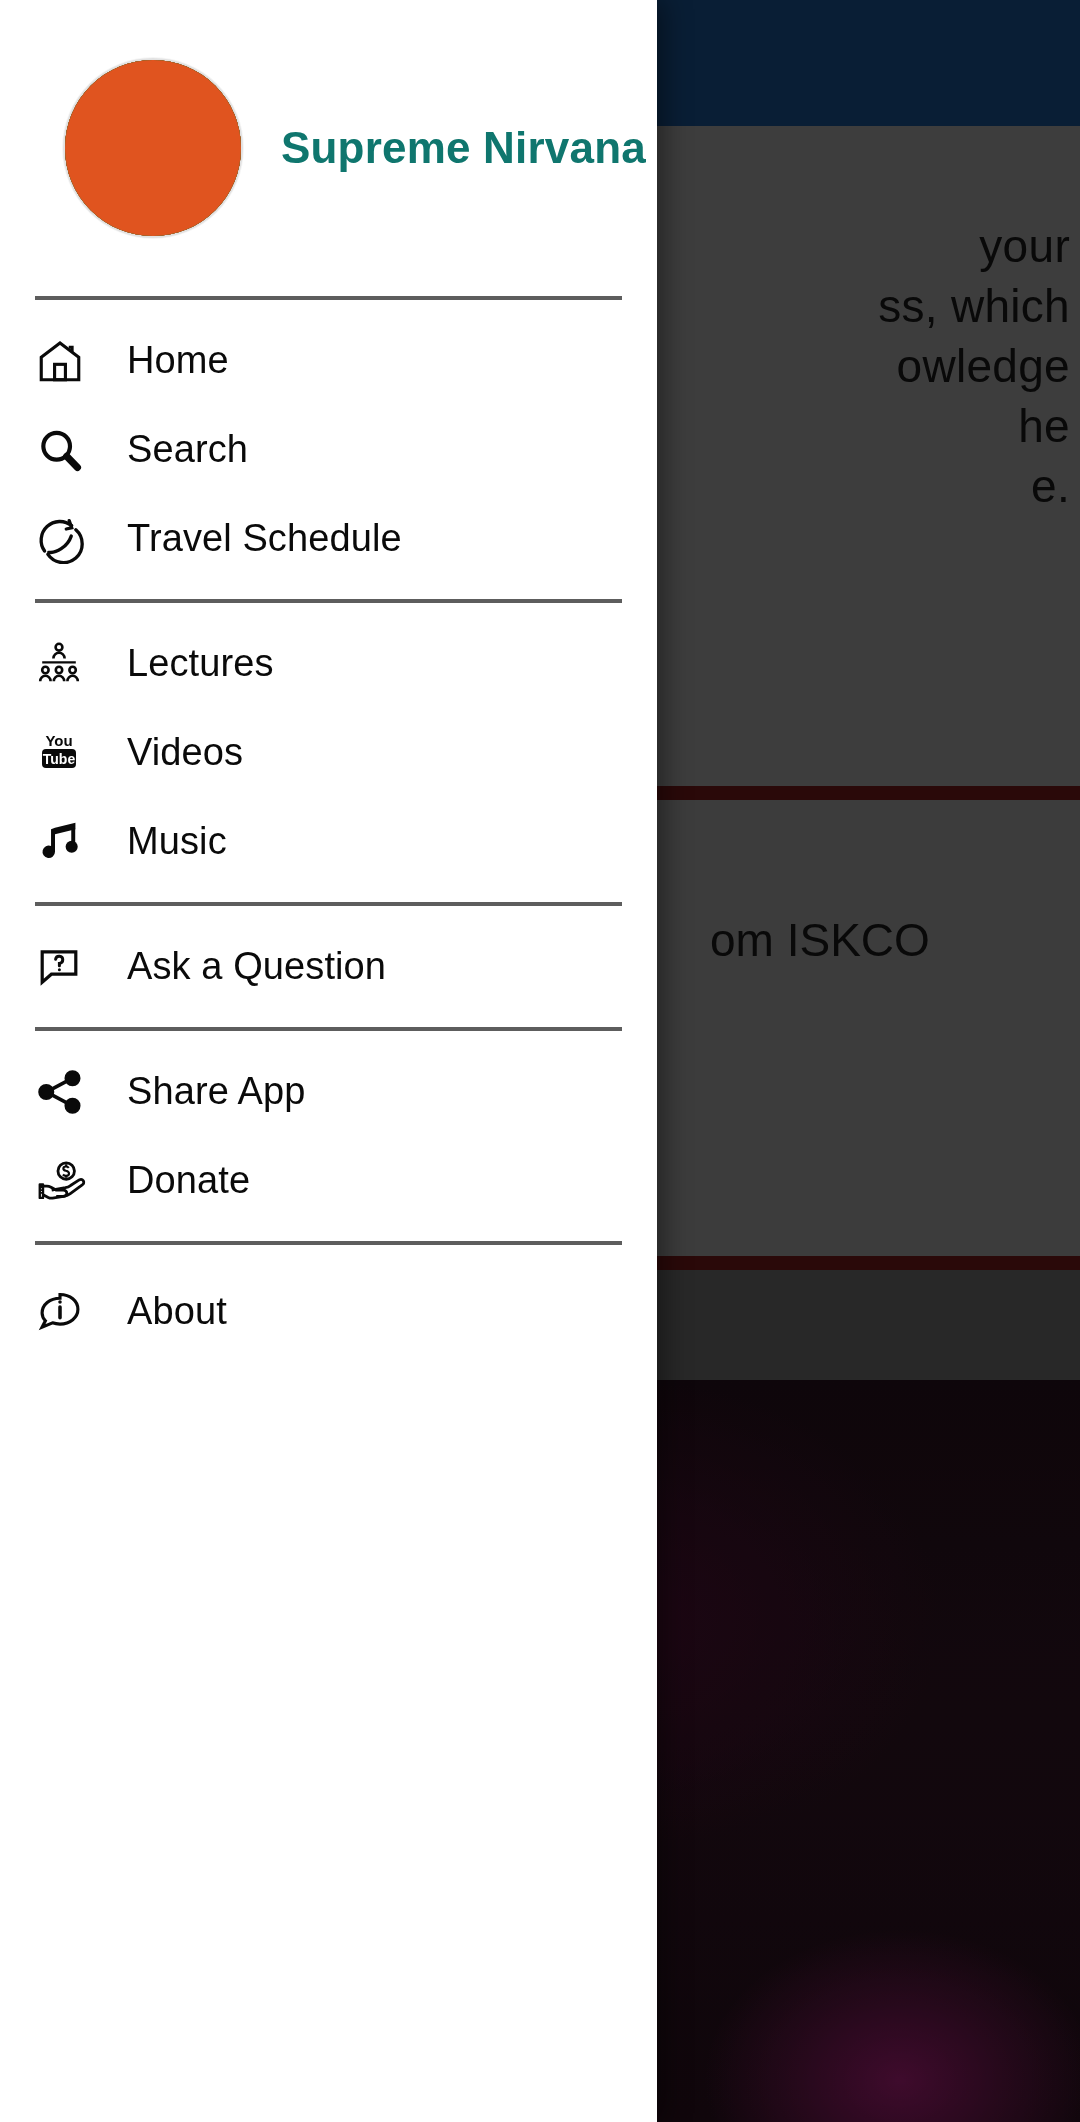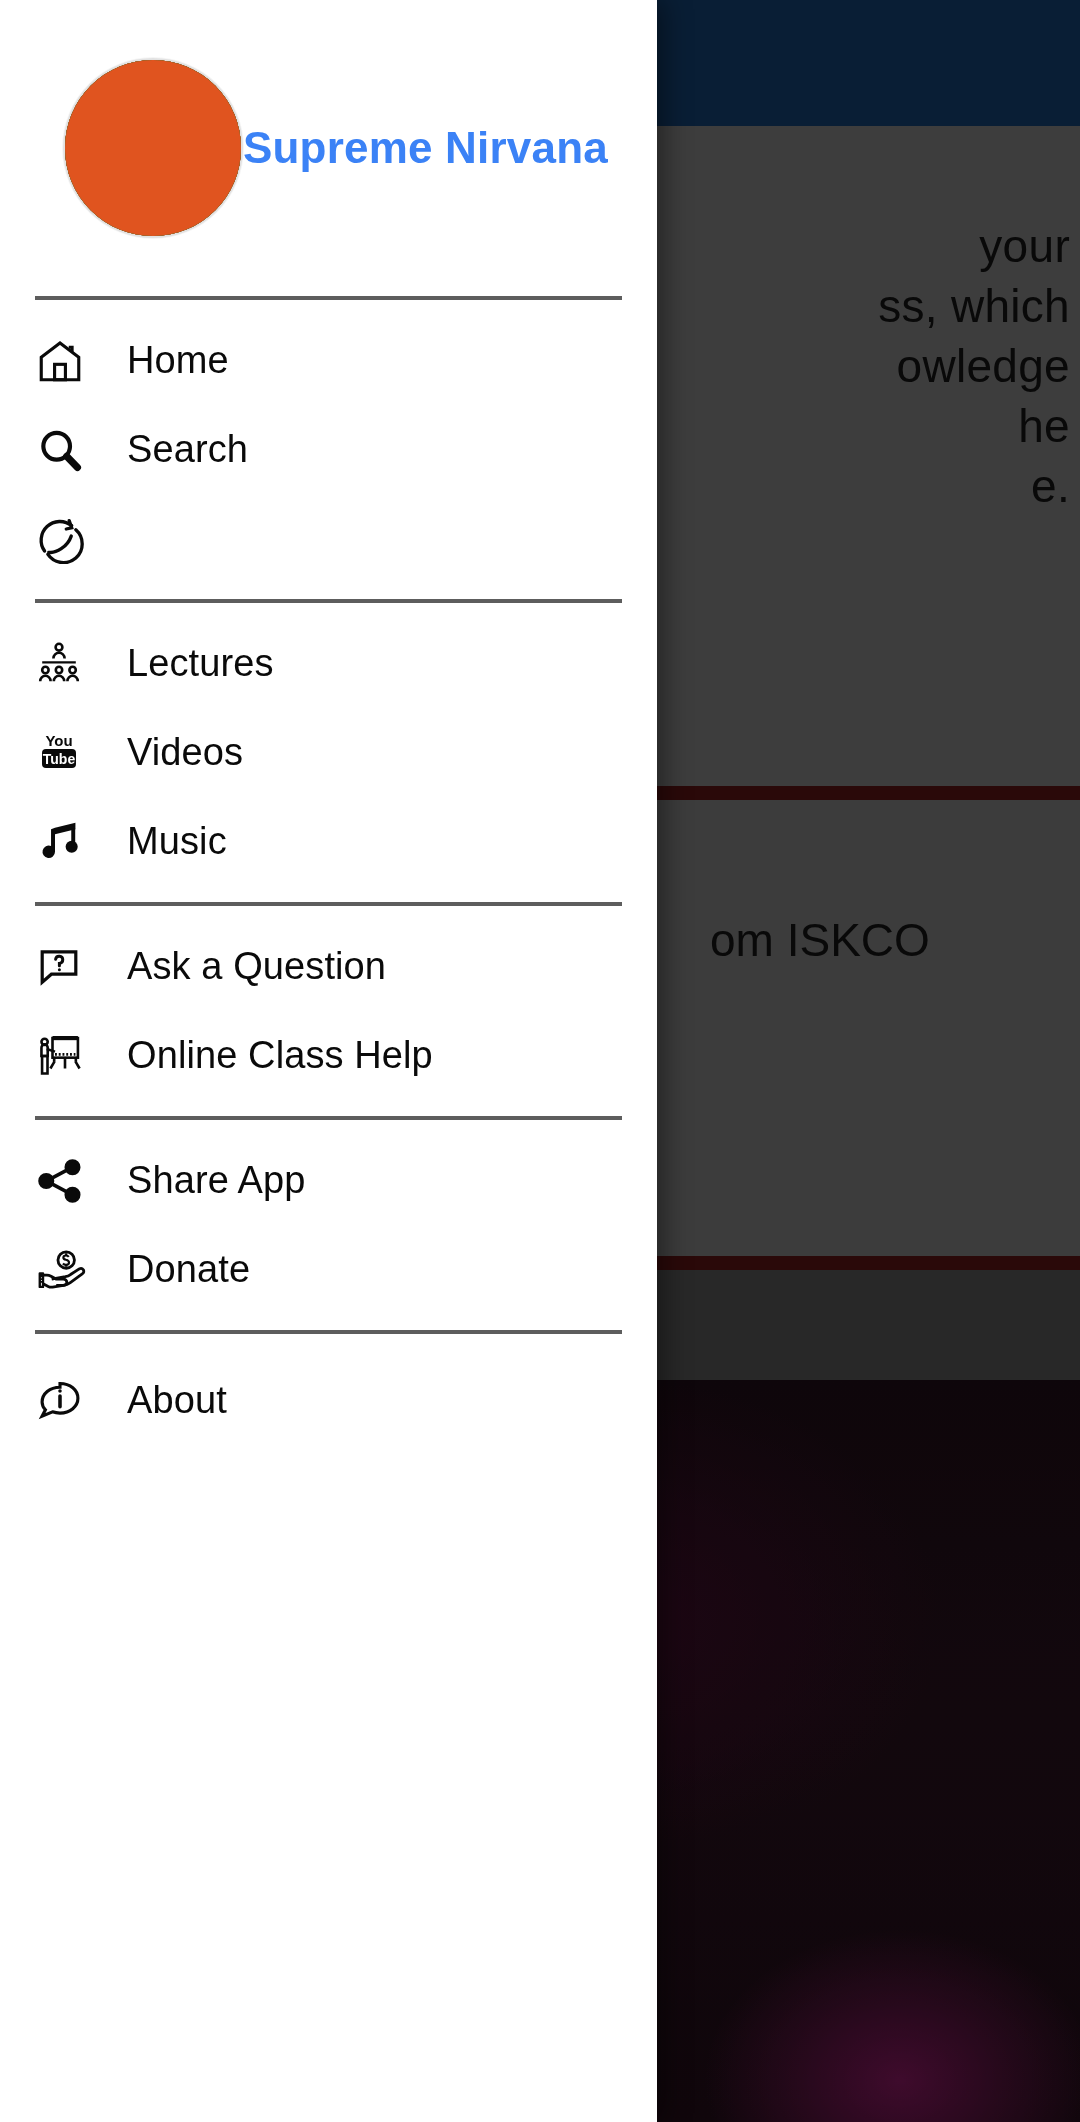--- a/index.html
+++ b/index.html
@@ -131,23 +131,24 @@
       
       radial-gradient(circle 5px at 66px 74px, #3a2a20 0%, #3a2a20 100%),
       radial-gradient(circle 5px at 112px 72px, #3a2a20 0%, #3a2a20 100%),
       
       radial-gradient(ellipse 15px 6px at 88px 112px, #b07b62 0%, rgba(176,123,98,0) 100%),
       
       radial-gradient(ellipse 58px 72px at 90px 76px, #f0cfa6 0%, #e3bb8c 55%, #cfa173 80%, rgba(200,150,105,0) 100%),
       #ffffff;
   }
   .drawer-title {
+    margin-left:38px;
     font-size:44px;
     font-weight:bold;
-    color:#3b82f6;
+    color:#0f766e;
     letter-spacing:0.2px;
     white-space:nowrap;
   }
 
   
   .divider {
     height:4px;
     background:#5d5d5d;
     margin:0 35px;
   }
@@ -251,20 +252,21 @@
 
       <div class="menu-item">
         <span class="menu-icon">
           <svg width="50" height="50" viewBox="0 0 24 24" fill="none" stroke="#0a0a0a" stroke-width="1.6" stroke-linecap="round">
             <path d="M19.6 7.6A9 9 0 1 1 6.2 19.4"></path>
             <path d="M4.6 17.8A9 9 0 0 1 17.6 5.6"></path>
             <path d="M16.4 3.2 17.6 6.6 15 7.2"></path>
             <path d="M6.6 18.4c3.4.6 9-2.6 10.8-7.8"></path>
           </svg>
         </span>
+        <span class="menu-label">Travel Schedule</span>
       </div>
     </div>
 
     <div class="gap-md"></div>
     <div class="divider"></div>
     <div class="gap-md"></div>
 
     <div class="menu-group">
 
       <div class="menu-item">
@@ -317,36 +319,20 @@
         <span class="menu-icon">
           <svg width="48" height="48" viewBox="0 0 24 24" fill="none" stroke="#0a0a0a" stroke-width="1.6">
             <path d="M3.6 4.4h16.8v11.2H8.2l-4.6 4v-4h0V4.4Z"></path>
             <path d="M10.3 8.1a1.8 1.8 0 1 1 1.9 2.1v1.2" stroke-width="1.5" stroke-linecap="round"></path>
             <circle cx="12.2" cy="13.4" r=".75" fill="#0a0a0a" stroke="none"></circle>
           </svg>
         </span>
         <span class="menu-label">Ask a Question</span>
       </div>
 
-      <div class="menu-item">
-        <span class="menu-icon">
-          <svg width="50" height="50" viewBox="0 0 24 24" fill="none" stroke="#0a0a0a" stroke-width="1.25">
-            <rect x="8.4" y="3.4" width="12.2" height="9.4"></rect>
-            <path d="M8.4 3.4h12.2" stroke-width="2"></path>
-            <path d="M9.2 12.8v2M19.6 12.8v2M14.4 12.8v1.6"></path>
-            <path d="M9.4 14.6 7.4 18M19.4 14.6l2 3.4M14.4 14.4v3.6"></path>
-            <circle cx="4.6" cy="5.2" r="1.5"></circle>
-            <path d="M3.1 8c0-.9.7-1.6 1.5-1.6s1.5.7 1.5 1.6v4H3.1V8Z"></path>
-            <path d="M3.4 12h2.6v8.4H3.4z"></path>
-            <path d="M5.6 8.6 9.6 9.9"></path>
-            <path d="M9.6 11.2h9.8" stroke-dasharray="0.9 0.9"></path>
-          </svg>
-        </span>
-        <span class="menu-label">Online Class Help</span>
-      </div>
     </div>
 
     <div class="gap-md"></div>
     <div class="divider"></div>
     <div class="gap-md"></div>
 
     <div class="menu-group">
 
       <div class="menu-item">
         <span class="menu-icon">

